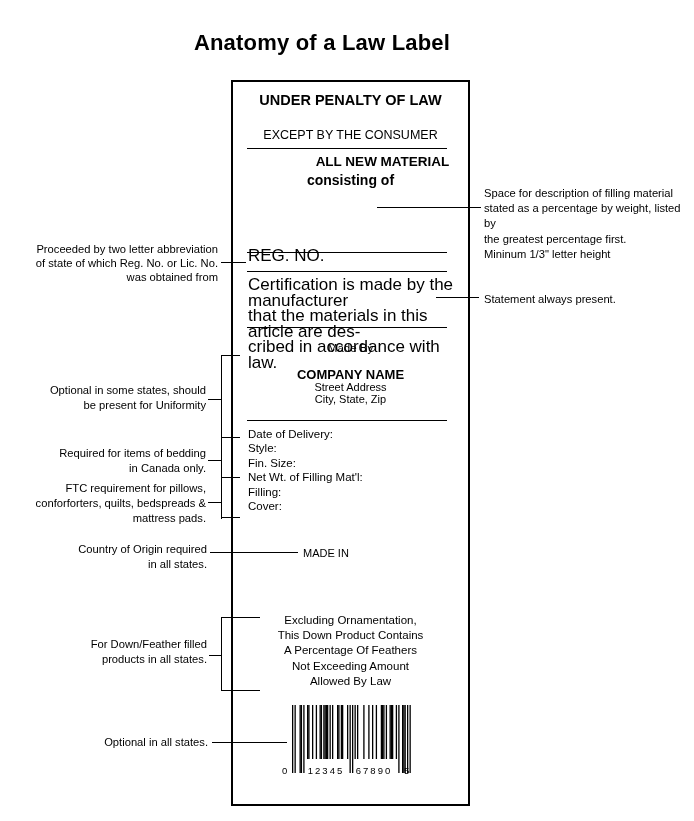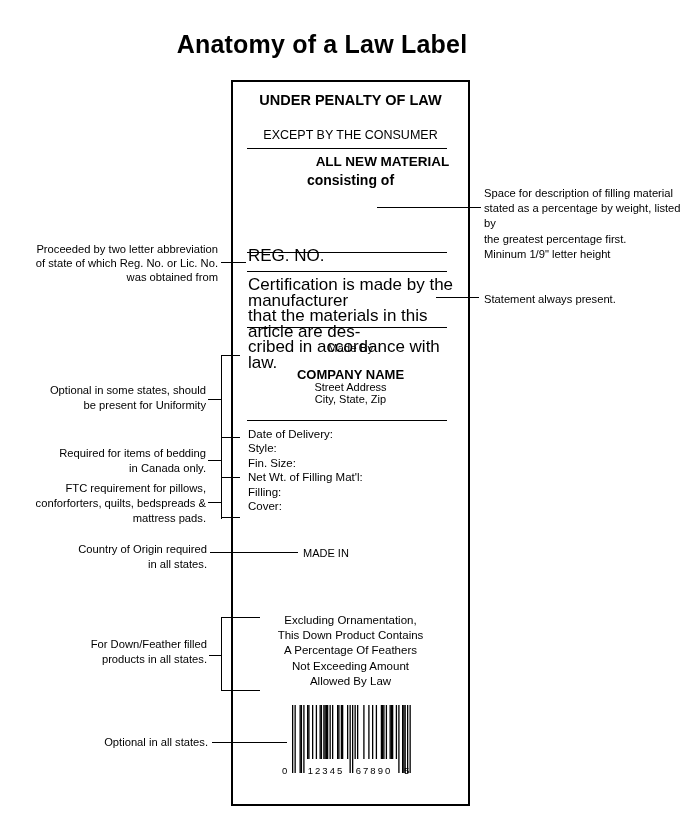--- a/index.html
+++ b/index.html
@@ -5,21 +5,21 @@
   * { margin:0; padding:0; box-sizing:border-box; }
   html,body { background:#ffffff; }
   body {
     width:694px; height:821px; position:relative; overflow:hidden;
     font-family:"Liberation Sans", sans-serif; color:#000;
   }
   .canvas { position:absolute; left:0; top:0; width:694px; height:821px; }
 
   .page-title {
     position:absolute; left:0; top:30px; width:644px;
-    text-align:center; font-size:25px; font-weight:bold; letter-spacing:0.2px;
+    text-align:center; font-size:22px; font-weight:bold; letter-spacing:0.2px;
   }
 
   
   #label-box {
     position:absolute; left:231px; top:80px; width:239px; height:726px;
     border:2px solid #000; background:#fff;
   }
   .lc { position:absolute; left:0; width:235px; text-align:center; }
   .ll { position:absolute; left:15px; width:212px; text-align:left; }
   .b  { font-weight:bold; }
@@ -159,21 +159,21 @@
 mattress pads.</div>
   <div class="ann ann-l" style="right:487px; top:542px;">Country of Origin required
 in all states.</div>
   <div class="ann ann-l" style="right:487px; top:637px;">For Down/Feather filled
 products in all states.</div>
   <div class="ann ann-l" style="right:486px; top:735px;">Optional in all states.</div>
 
   <div class="ann ann-r" style="left:484px; top:186px; line-height:15.2px;">Space for description of filling material
 stated as a percentage by weight, listed by
 the greatest percentage first.
-Mininum 1/9" letter height</div>
+Mininum 1/3" letter height</div>
   <div class="ann ann-r" style="left:484px; top:292px;">Statement always present.</div>
 
   <div class="hline" style="left:377px; top:207px; width:104px;"></div>
   <div class="hline" style="left:436px; top:297px; width:43px;"></div>
   <div class="hline" style="left:221px; top:261.5px; width:25px;"></div>
   <div class="hline" style="left:210px; top:551.5px; width:88px;"></div>
   <div class="hline" style="left:212px; top:742px; width:75px;"></div>
 
   <div>
     <div class="vline" style="left:221px; top:354.5px; height:164px;"></div>

